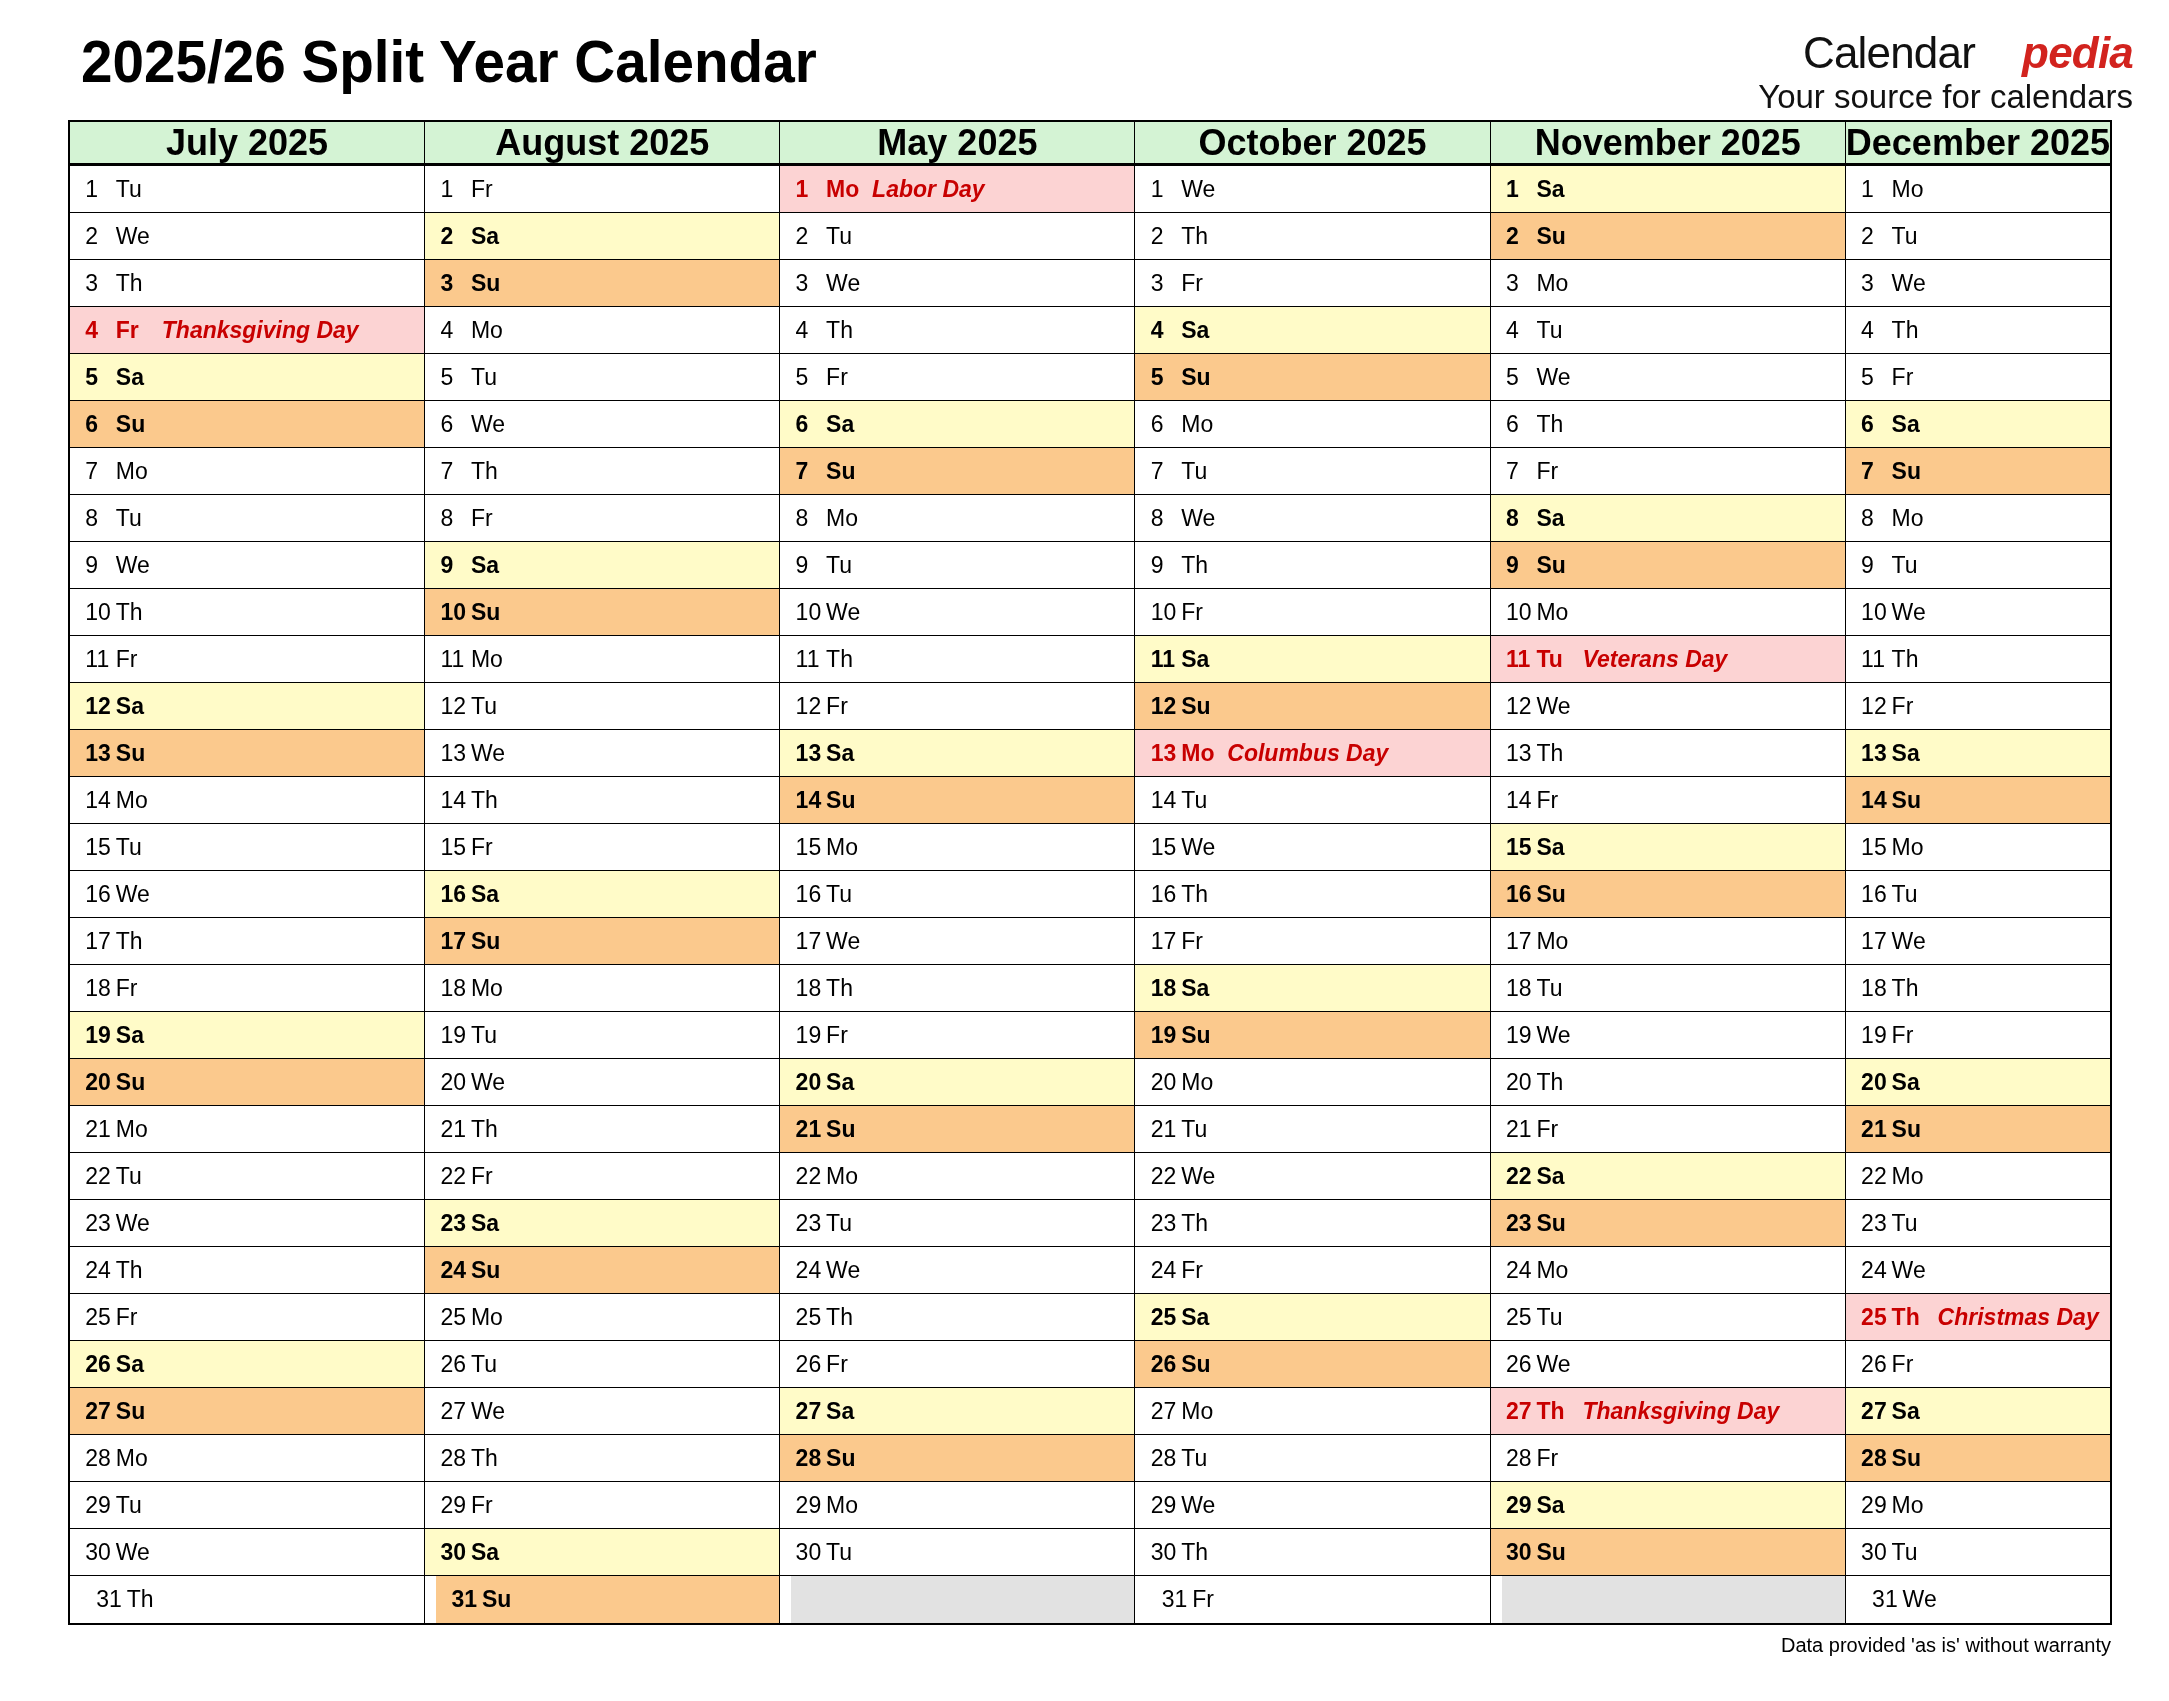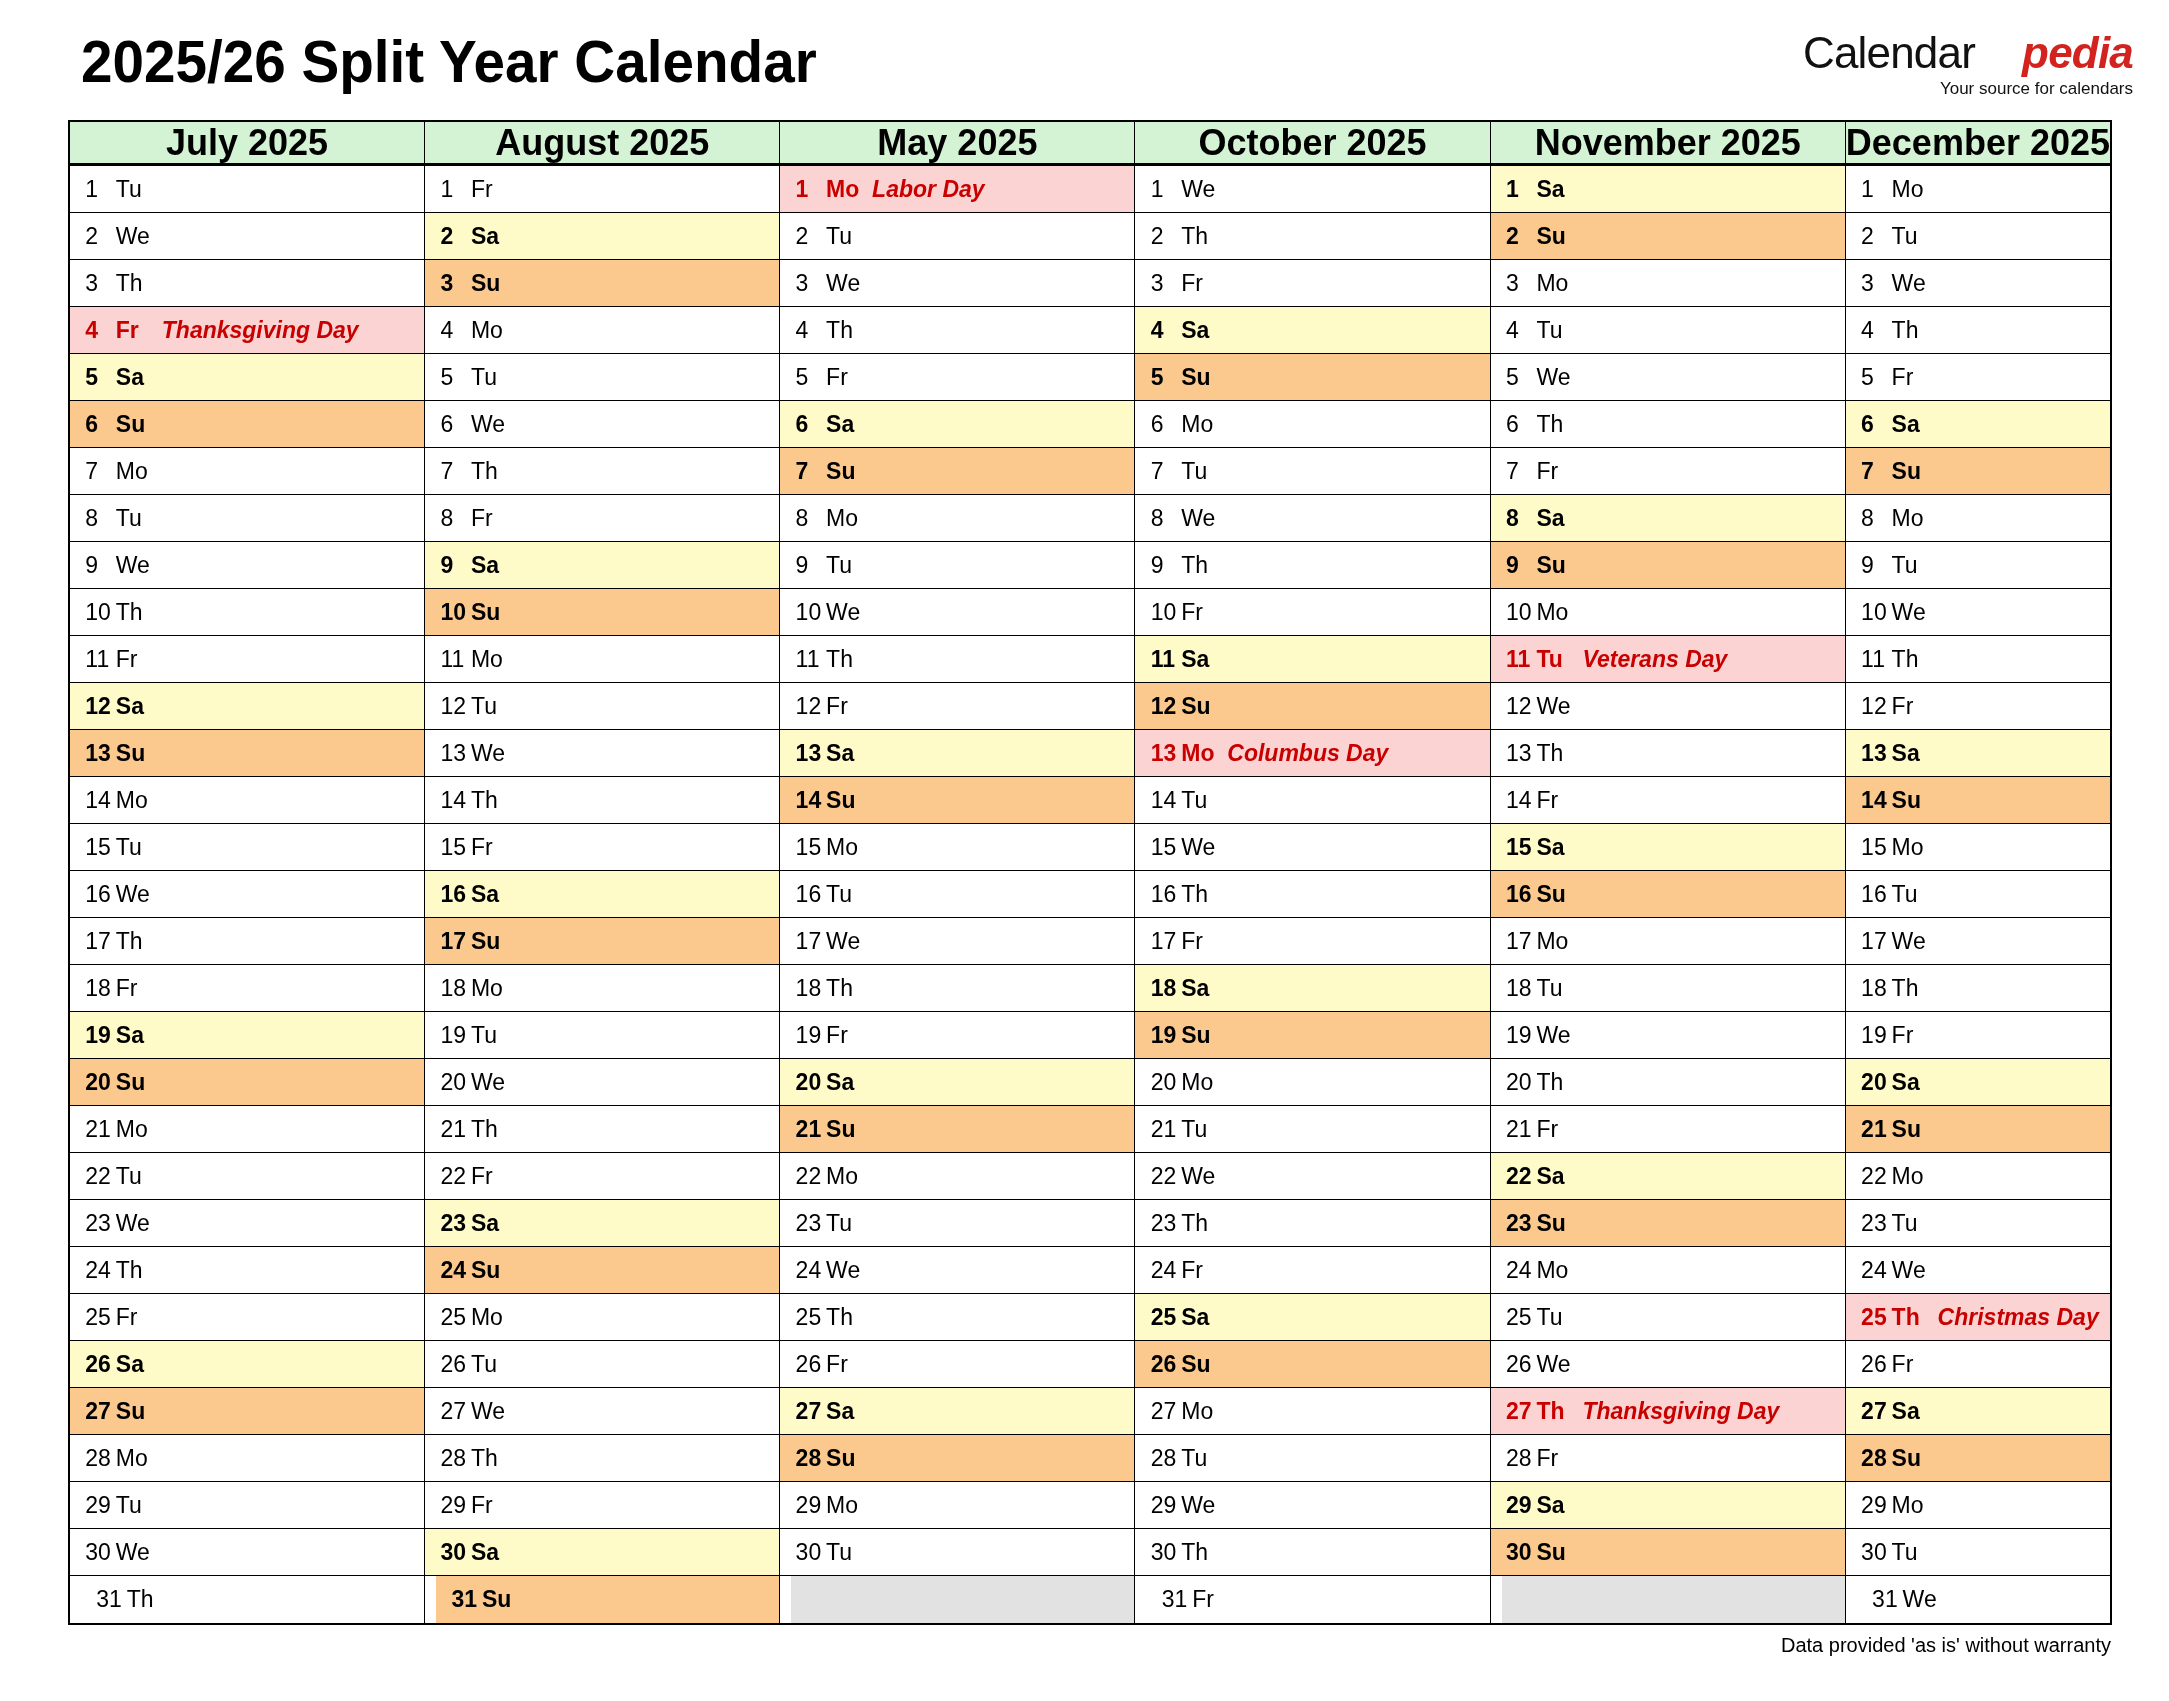--- a/index.html
+++ b/index.html
@@ -17,21 +17,21 @@
     font-size:59px; font-weight:bold; letter-spacing:0px;
     line-height:61px; white-space:nowrap;
     transform:scaleX(0.96); transform-origin:left top;
   }
   .logo {
     position:absolute; right:37px; top:30.5px; text-align:right; line-height:1;
   }
   .logo .brand { font-size:44px; letter-spacing:-0.8px; white-space:nowrap; }
   .logo .brand .brand-black { color:#111; }
   .logo .brand .brand-red { color:var(--logo-red,#d2231e); font-weight:bold; font-style:italic;margin-left:47px; }
-  .logo .tagline { font-size:17px; margin-top:5.1px; color:#111; white-space:nowrap; }
+  .logo .tagline { font-size:33px; margin-top:5.1px; color:#111; white-space:nowrap; }
 
   
   .calendar {
     position:absolute; left:68px; top:120px; width:2044px;
     border:2.5px solid #000;
     display:grid;
     grid-template-columns:repeat(5,1fr);
     grid-template-rows:44px repeat(31,47px);
     grid-auto-flow:column;
     background:#fff;

